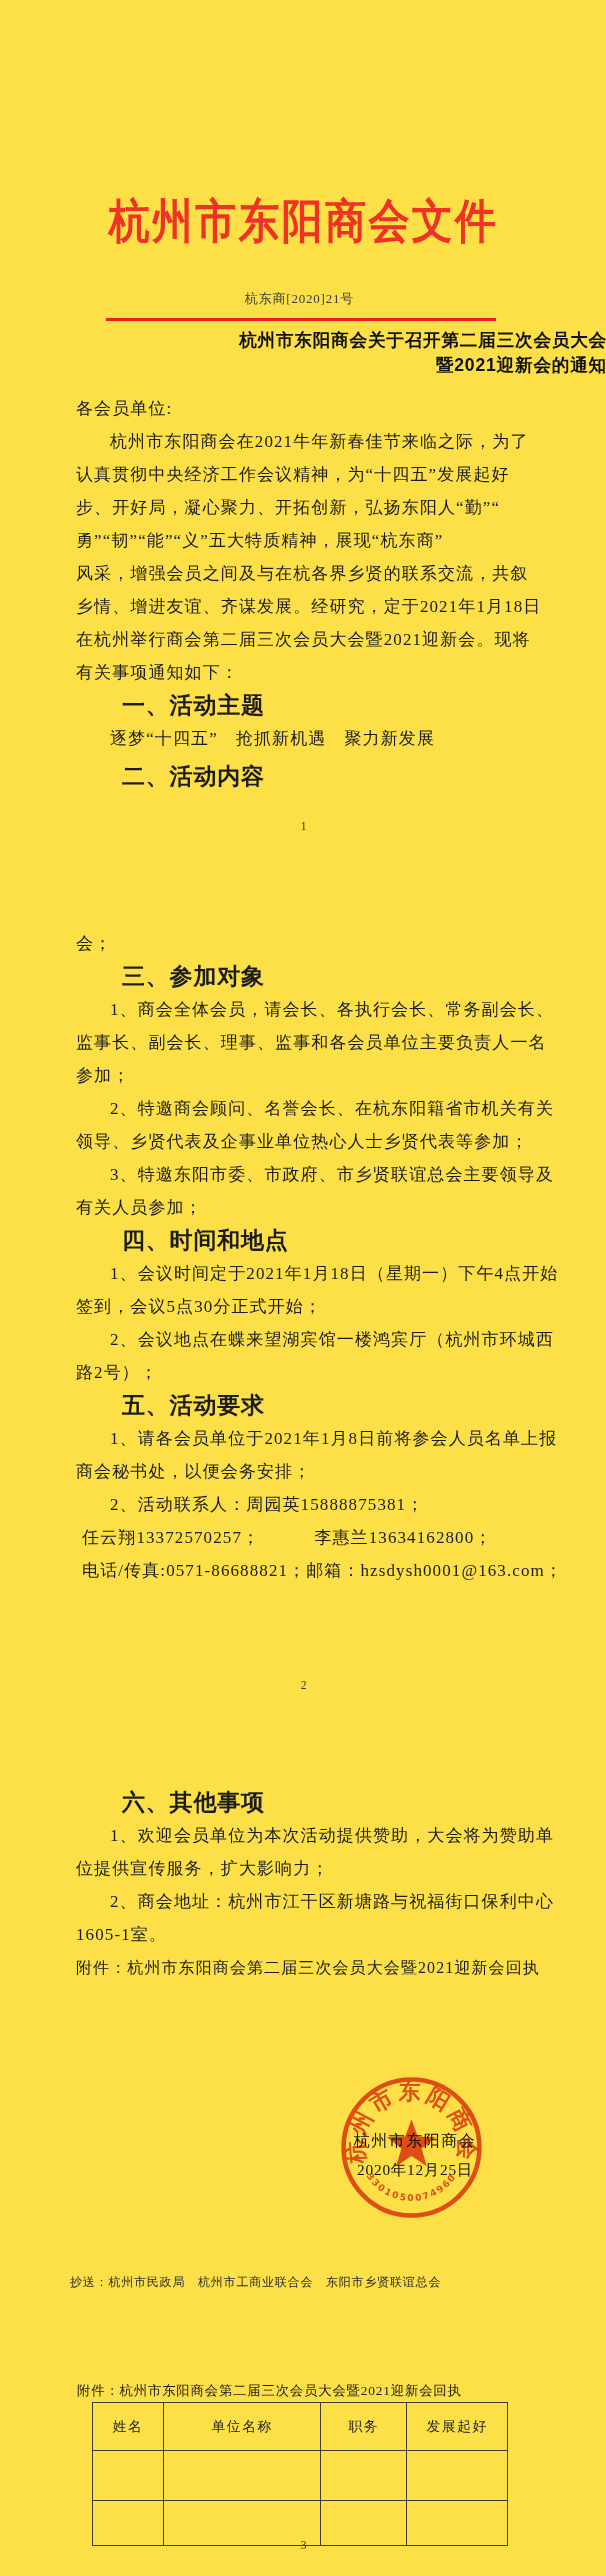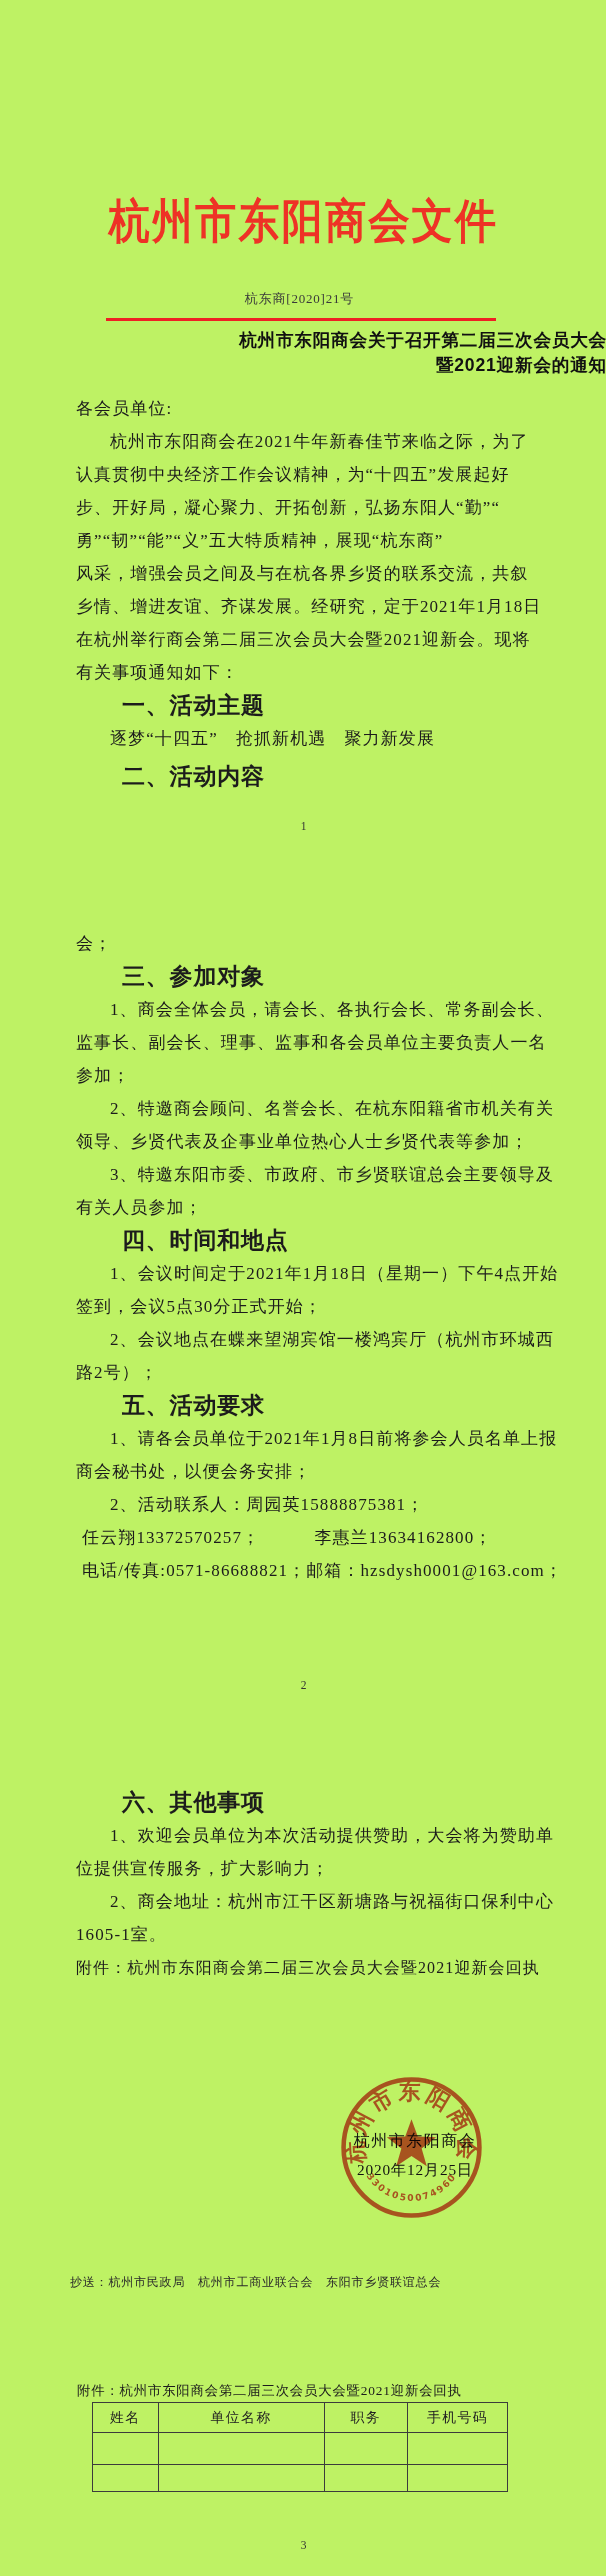--- a/index.html
+++ b/index.html
@@ -1,17 +1,17 @@
 <!DOCTYPE html>
 <html style="font-size:12.2px"><head>
 <meta charset="utf-8">
 <style>
   html,body{margin:0;padding:0;background:#ffffff;}
   .page{
-    position:relative;width:607px;height:2576px;background:#bef264;
+    position:relative;width:607px;height:2576px;background:#fde047;
     font-family:"Liberation Serif","DejaVu Serif",serif;color:#1c1c1c;
     overflow:hidden;
   }
   .org-title{
     position:absolute;top:190px;left:0;right:0;text-align:center;
     font-size:41px;font-weight:bold;color:#ee3226;letter-spacing:2.3px;
     transform:scaleY(1.14);transform-origin:top center;white-space:nowrap;
     font-family:"Liberation Serif","DejaVu Serif",serif;
   }
   .doc-number{
@@ -41,21 +41,21 @@
   .sig-org{font-size:16px;letter-spacing:1.5px;white-space:nowrap;}
   .sig-date{font-size:15.3px;margin-top:8px;white-space:nowrap;letter-spacing:0.8px;text-align:center;}
   .seal{position:absolute;top:2075px;left:339px;width:145px;height:145px;
     mix-blend-mode:multiply;opacity:0.92;}
   .cc-line{position:absolute;top:2274px;left:70px;font-size:12px;
     letter-spacing:0.8px;color:#2a2a2a;white-space:nowrap;}
   .attach-title{position:absolute;top:2382px;left:77px;font-size:13.4px;
     letter-spacing:0.8px;color:#1c1c1c;white-space:nowrap;}
   .reply-table{position:absolute;top:2402px;left:92px;width:416px;
     border-collapse:collapse;table-layout:fixed;}
-  .reply-table th,.reply-table td{border:1.2px solid #3c3c3c;padding:0;
+  .reply-table th,.reply-table td{border:1.2px solid #3c3c3c;padding:9px;
     font-weight:normal;font-size:13.8px;letter-spacing:1.5px;text-align:center;
     color:#222;}
   .reply-table th{height:29px;}
   .reply-table tr.r1 td{height:31px;}
   .reply-table tr.r2 td{height:26px;}
   .c1{width:15.7%;} .c2{width:40.2%;} .c3{width:20.0%;} .c4{width:24.1%;}
 </style>
 </head>
 <body>
 
@@ -140,21 +140,21 @@
 
   <div class="cc-line">抄送：杭州市民政局　杭州市工商业联合会　东阳市乡贤联谊总会</div>
 
   <div class="attach-title">附件：杭州市东阳商会第二届三次会员大会暨2021迎新会回执</div>
   <table class="reply-table">
     <tbody>
         <tr>
       <th class="c1">姓名</th>
       <th class="c2">单位名称</th>
       <th class="c3">职务</th>
-      <th class="c4">手机号码</th>
+      <th class="c4">发展起好</th>
     </tr>
     <tr class="r1">
       <td></td>
       <td></td>
       <td></td>
       <td></td>
     </tr>
     <tr class="r2">
       <td></td>
       <td></td>

